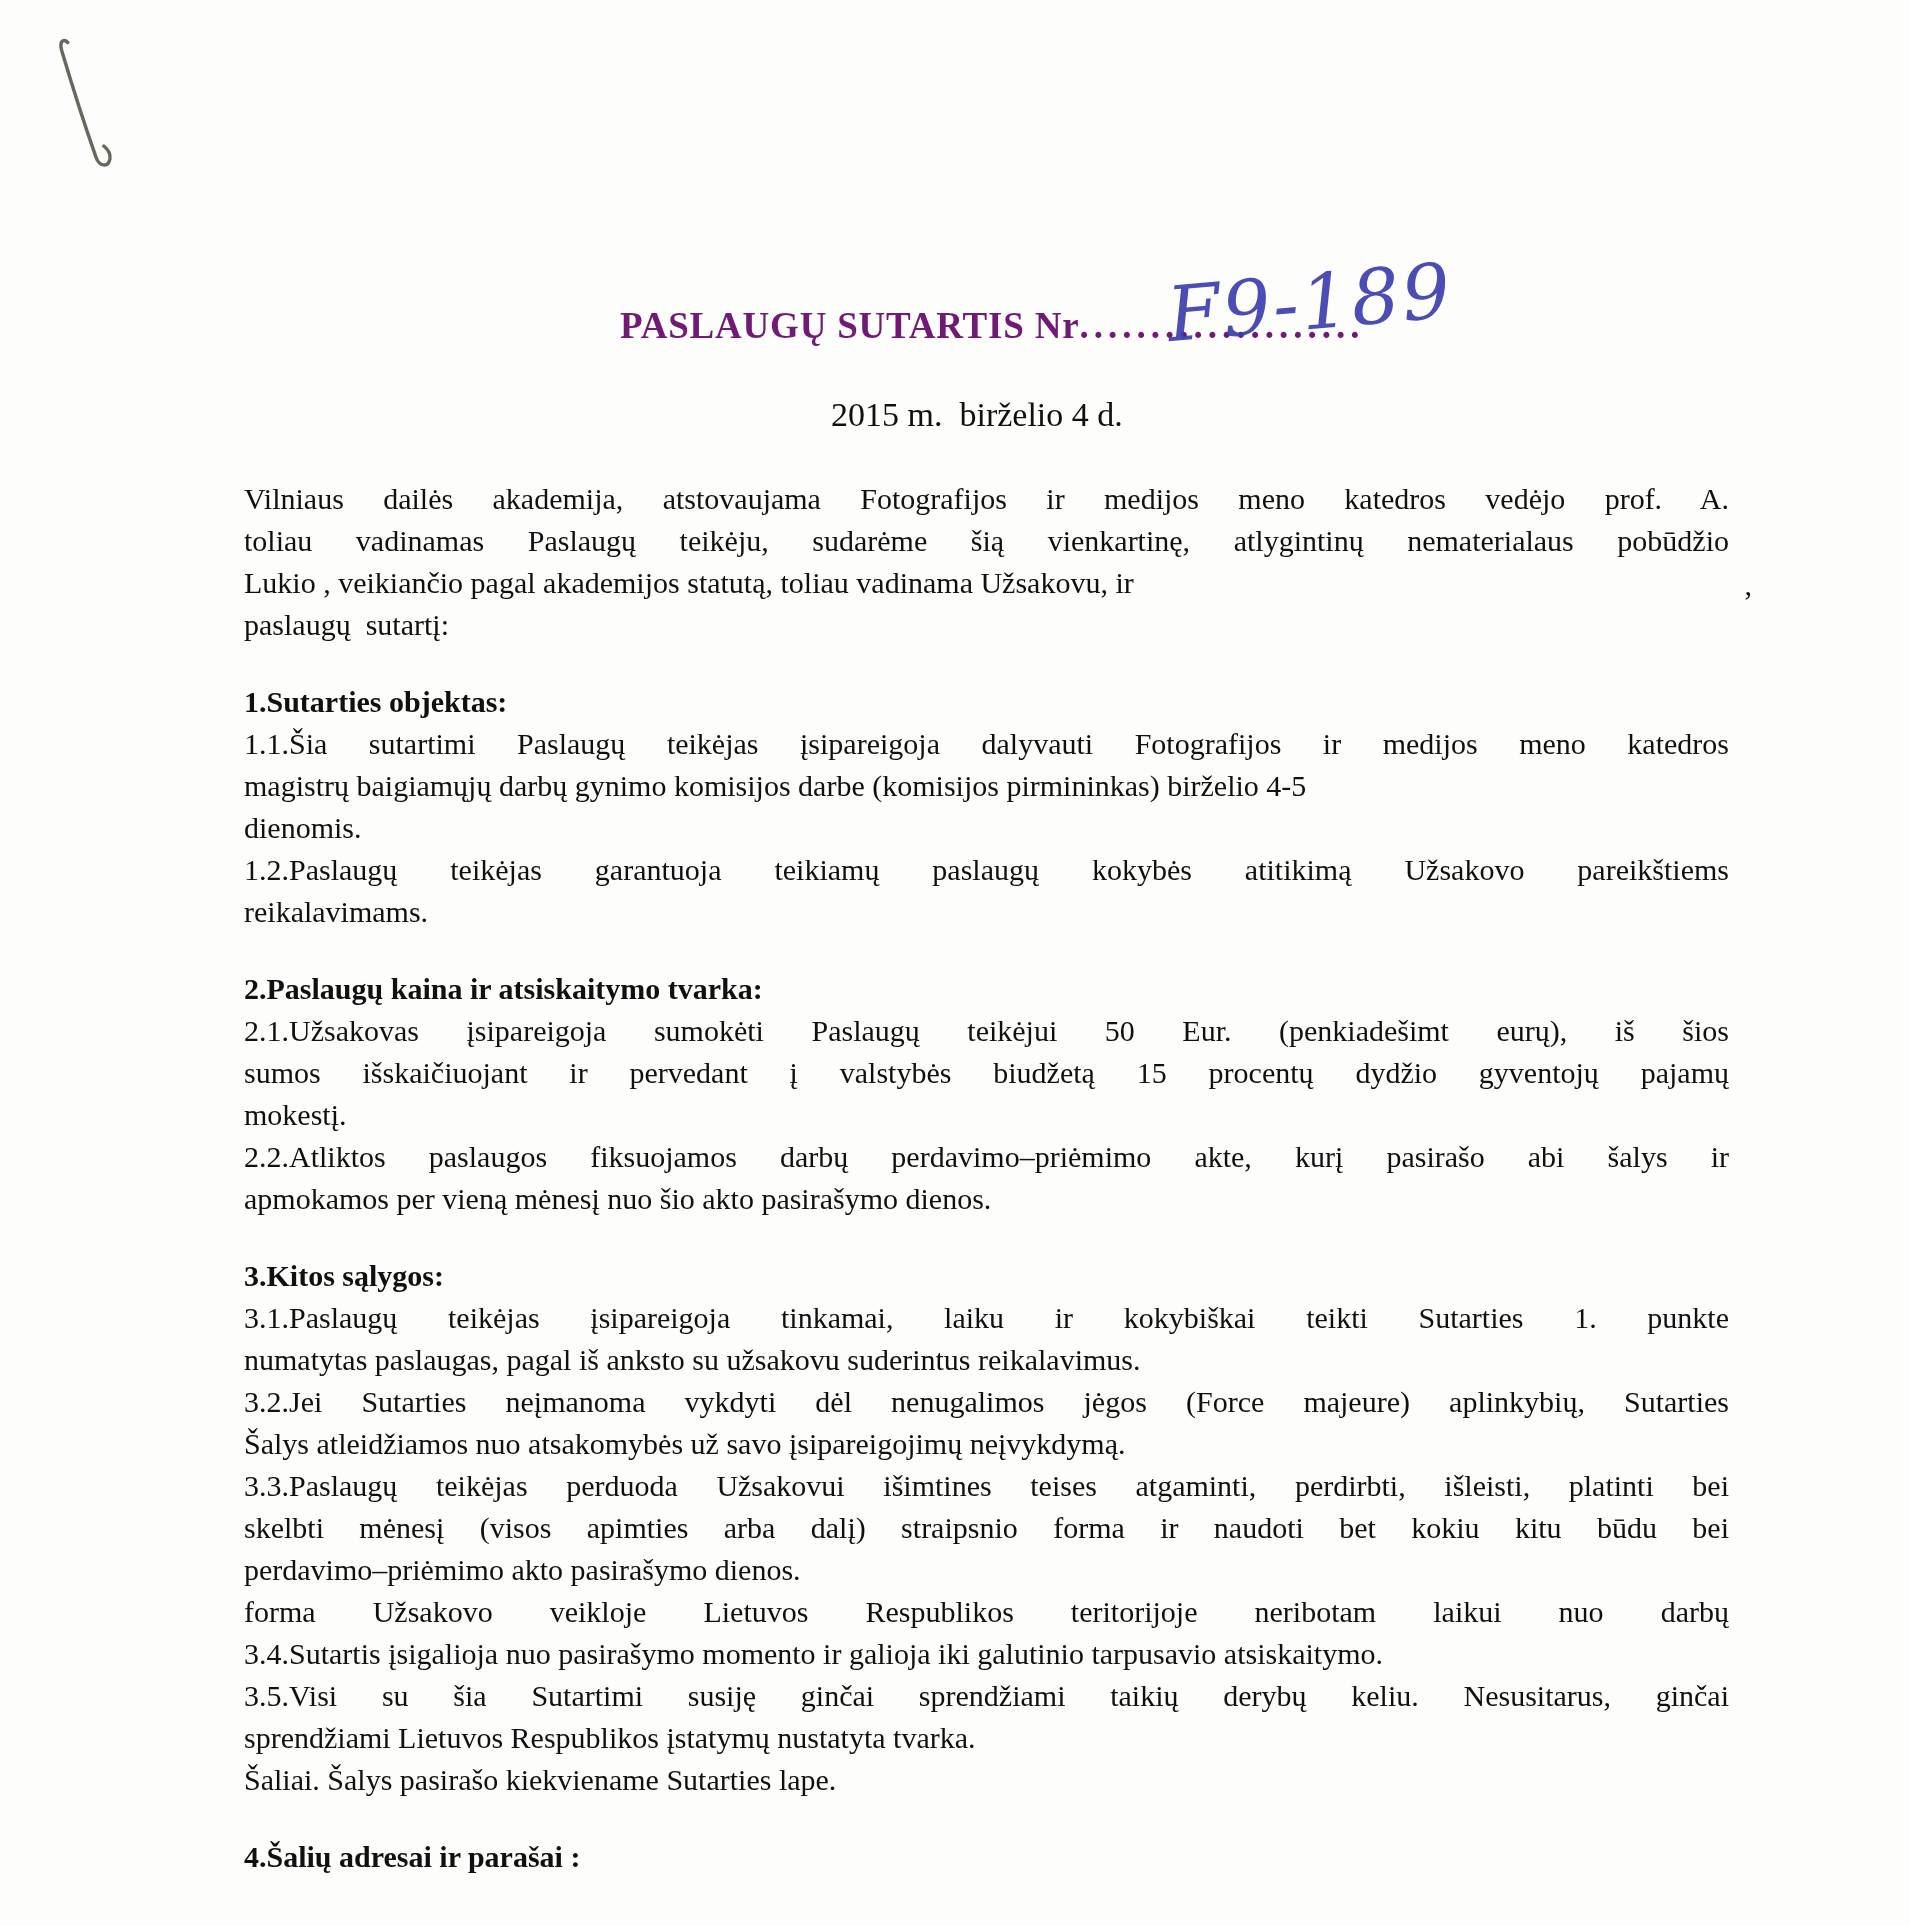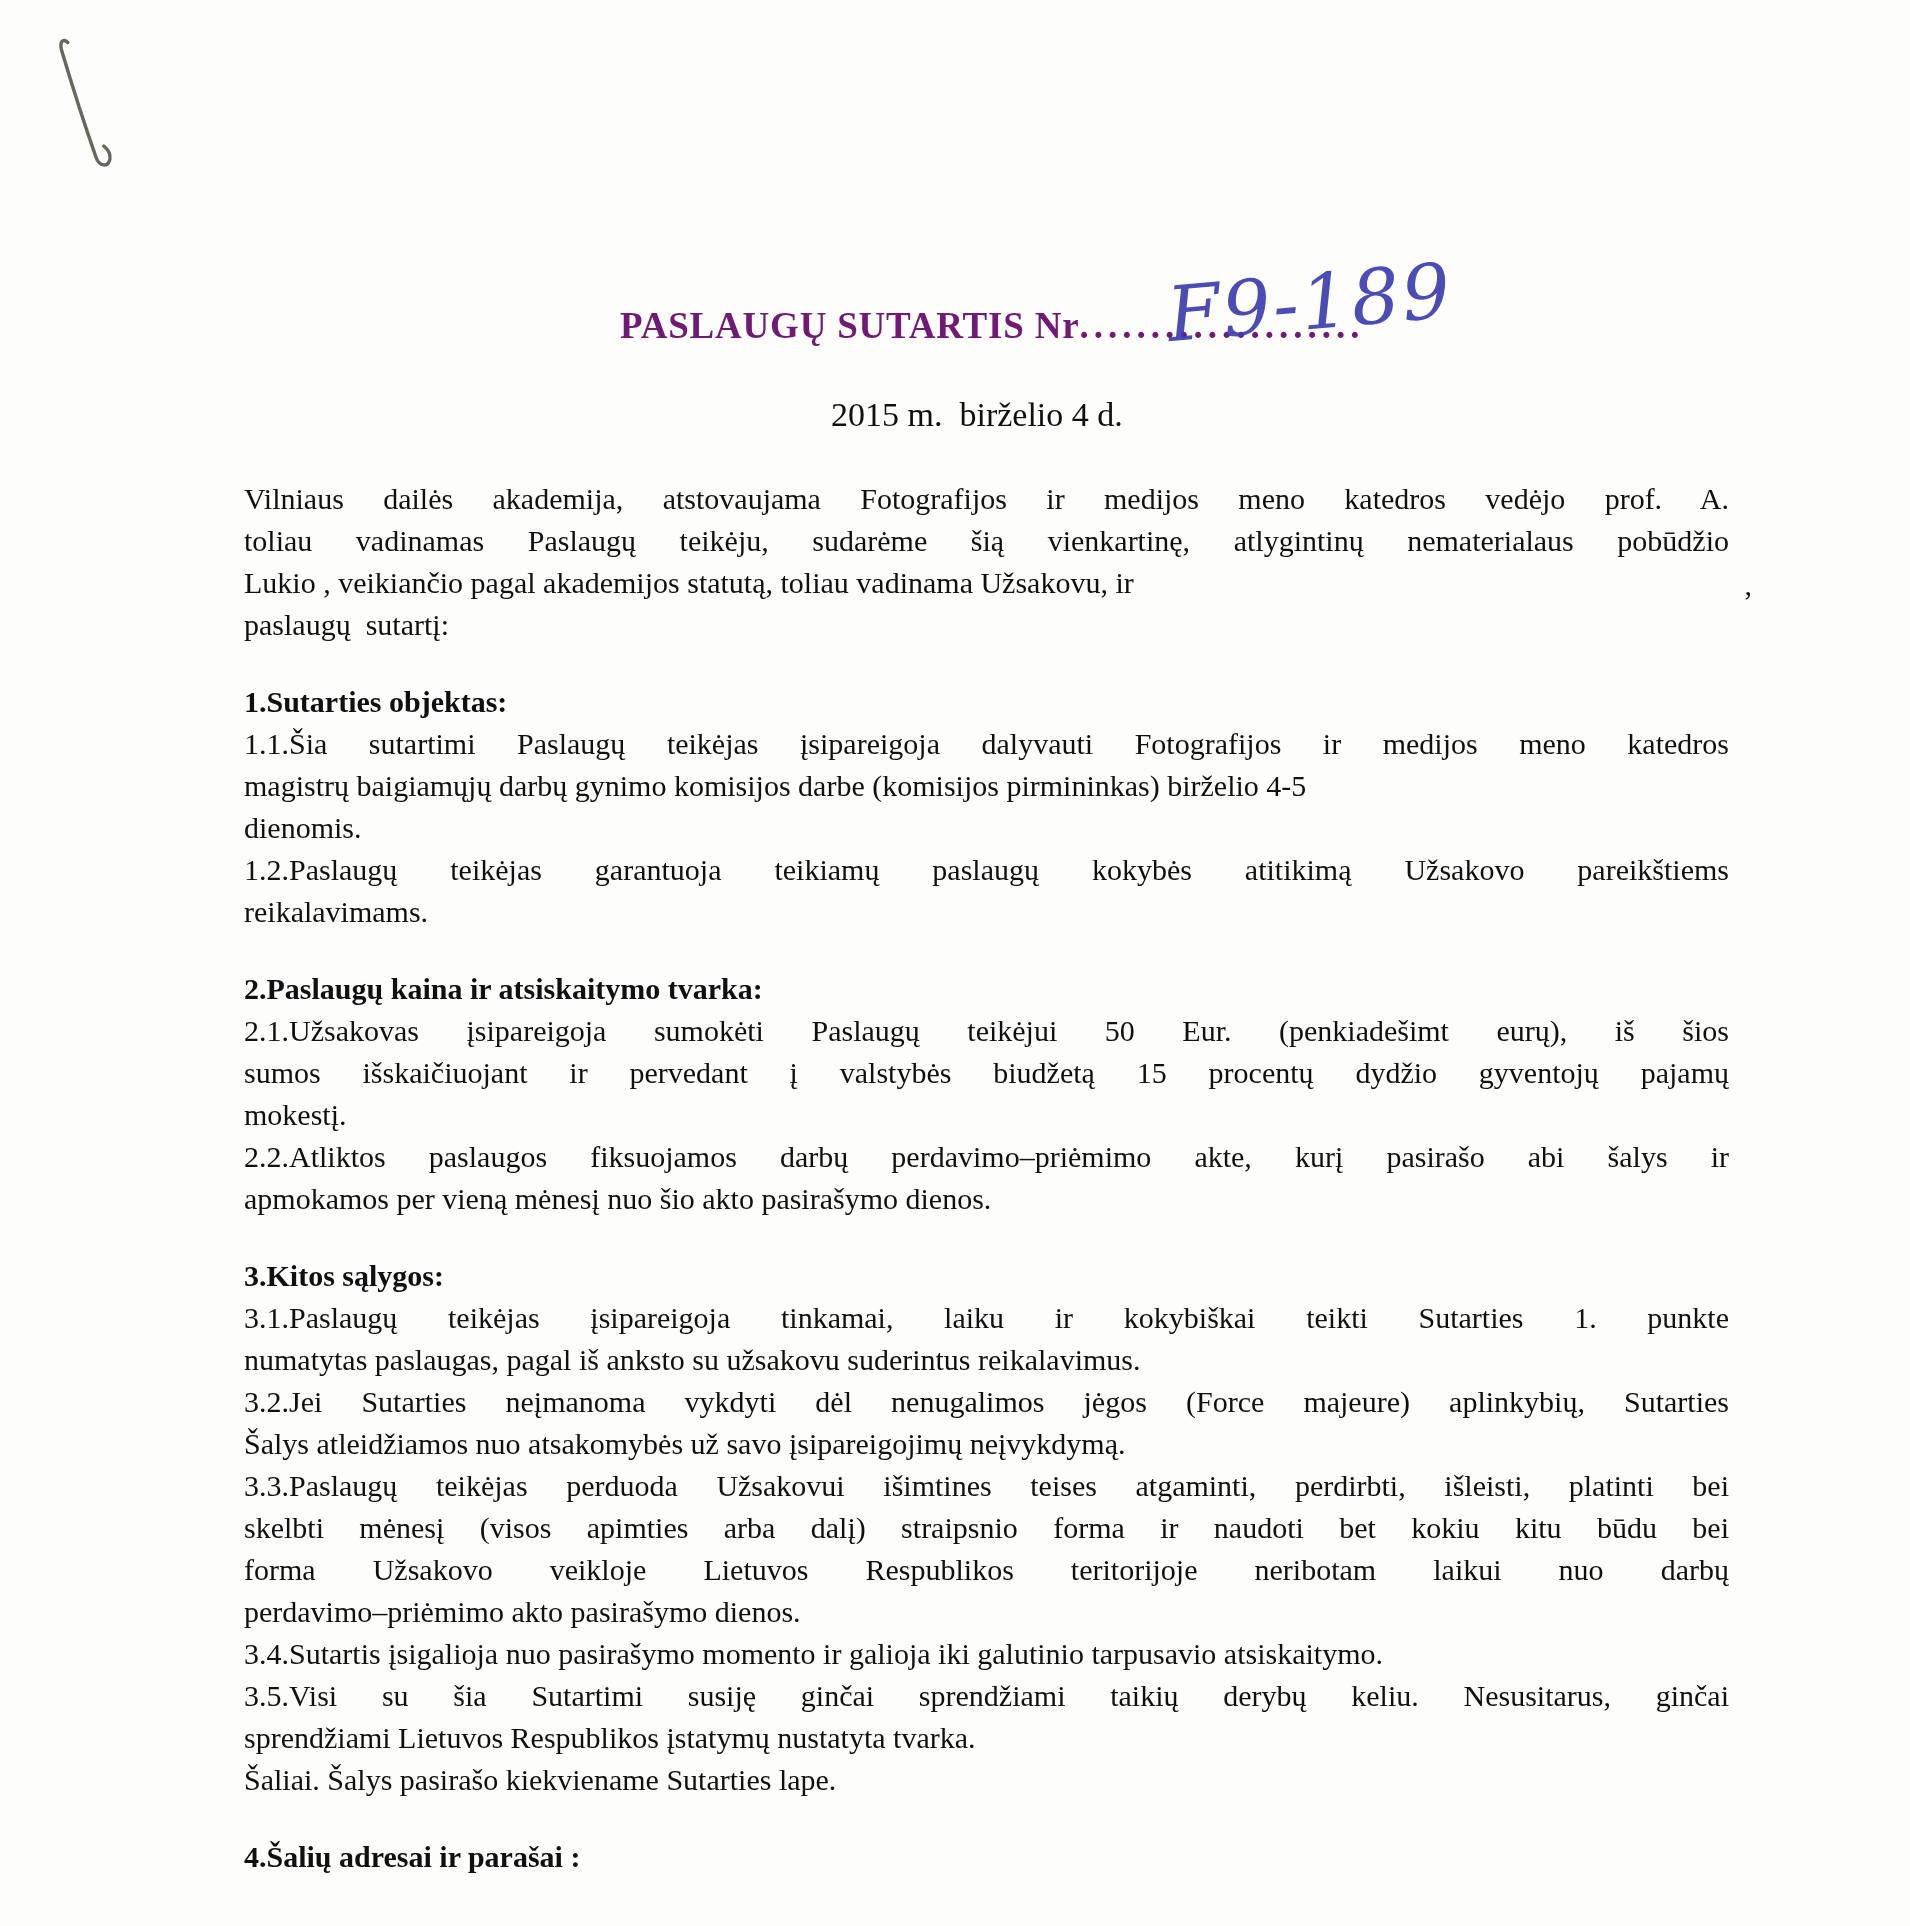--- a/index.html
+++ b/index.html
@@ -58,22 +58,22 @@
       <div class="line">mokestį.</div>
       <div class="line j">2.2.Atliktos paslaugos fiksuojamos darbų perdavimo–priėmimo akte, kurį pasirašo abi šalys ir</div>
       <div class="line">apmokamos per vieną mėnesį nuo šio akto pasirašymo dienos.</div>
       <div class="line b">3.Kitos sąlygos:</div>
       <div class="line j">3.1.Paslaugų teikėjas įsipareigoja tinkamai, laiku ir kokybiškai teikti Sutarties 1. punkte</div>
       <div class="line">numatytas paslaugas, pagal iš anksto su užsakovu suderintus reikalavimus.</div>
       <div class="line j">3.2.Jei Sutarties neįmanoma vykdyti dėl nenugalimos jėgos (Force majeure) aplinkybių, Sutarties</div>
       <div class="line">Šalys atleidžiamos nuo atsakomybės už savo įsipareigojimų neįvykdymą.</div>
       <div class="line j">3.3.Paslaugų teikėjas perduoda Užsakovui išimtines teises atgaminti, perdirbti, išleisti, platinti bei</div>
       <div class="line j">skelbti mėnesį (visos apimties arba dalį) straipsnio forma ir naudoti bet kokiu kitu būdu bei</div>
+      <div class="line">perdavimo–priėmimo akto pasirašymo dienos.</div>
       <div class="line j">forma Užsakovo veikloje Lietuvos Respublikos teritorijoje neribotam laikui nuo darbų</div>
-      <div class="line">perdavimo–priėmimo akto pasirašymo dienos.</div>
       <div class="line">3.4.Sutartis įsigalioja nuo pasirašymo momento ir galioja iki galutinio tarpusavio atsiskaitymo.</div>
       <div class="line j">3.5.Visi su šia Sutartimi susiję ginčai sprendžiami taikių derybų keliu. Nesusitarus, ginčai</div>
       <div class="line">sprendžiami Lietuvos Respublikos įstatymų nustatyta tvarka.</div>
       <div class="line">Šaliai. Šalys pasirašo kiekviename Sutarties lape.</div>
       <div class="line b">4.Šalių adresai ir parašai :</div>
     </div>
 
 </div>
 
 

